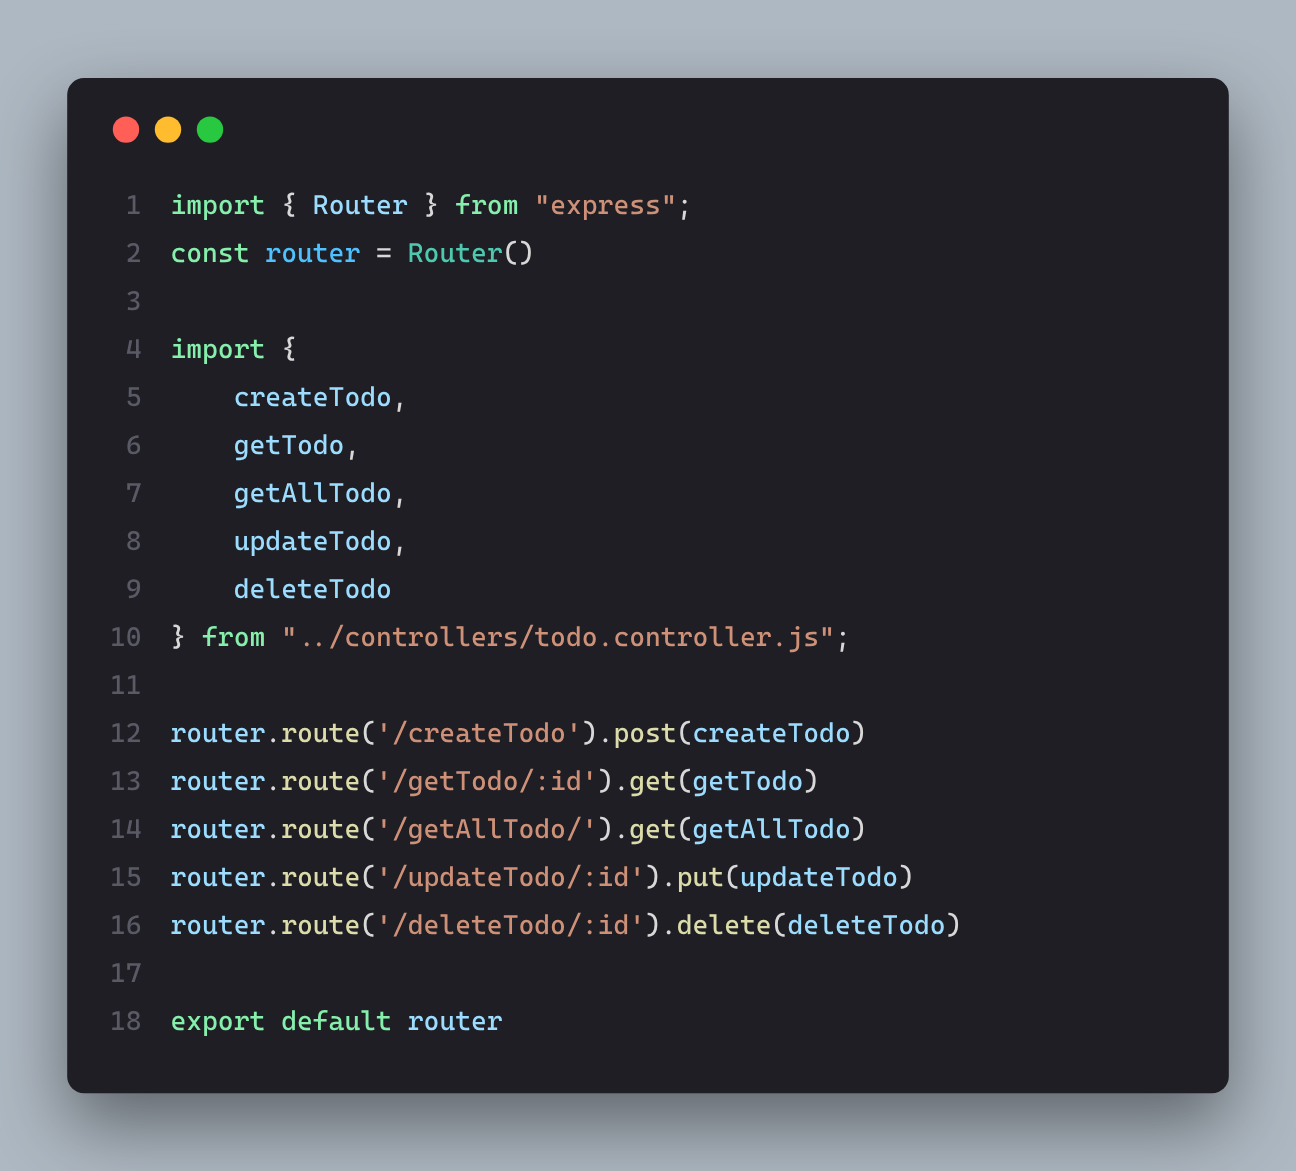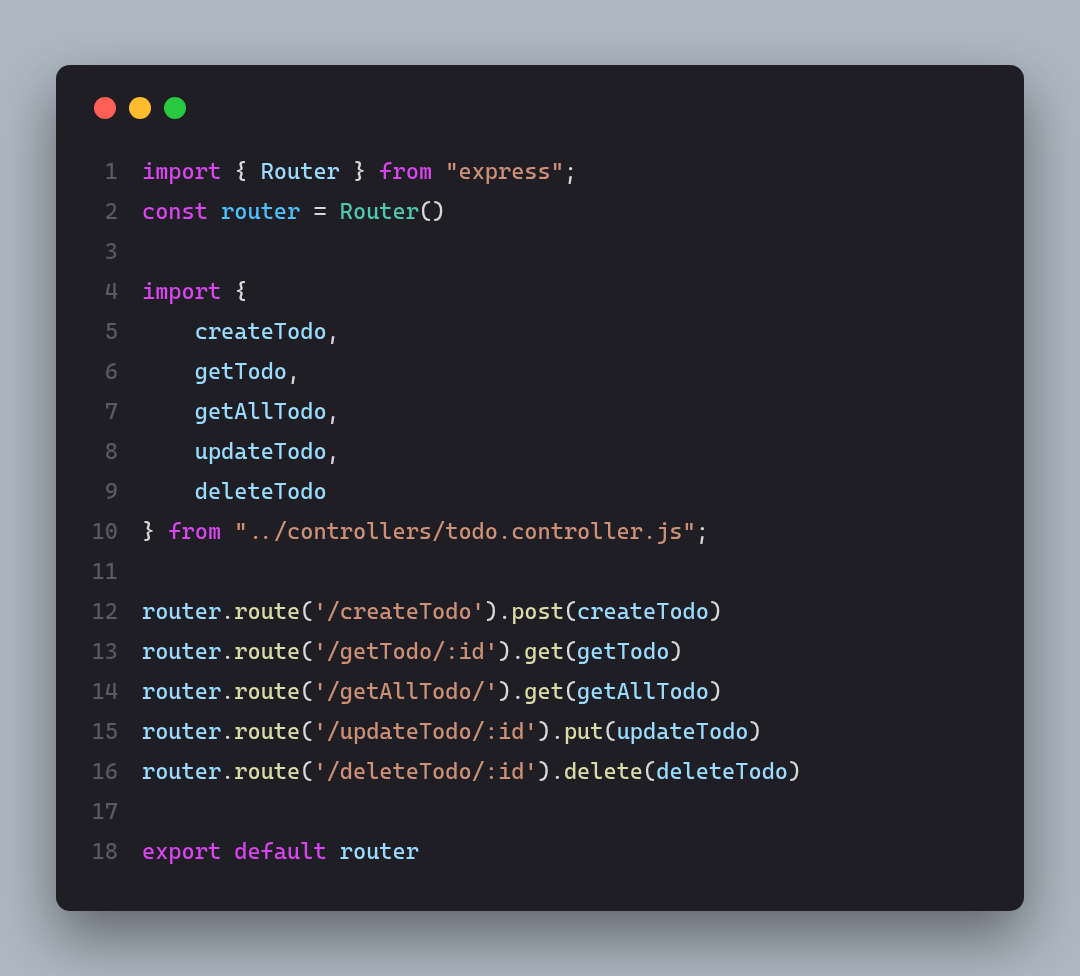--- a/index.html
+++ b/index.html
@@ -43,21 +43,21 @@
   .ln {
     width: 52px;
     text-align: right;
     color: #5a5a66;
     padding-right: 24px;
     user-select: none;
     flex-shrink: 0;
   }
   .tx { flex: 1; }
 
-  .kw  { color: #d946ef; }  
+  .kw  { color: #86efac; }  
   .id  { color: #9cdcfe; }  
   .tp  { color: #4ec9b0; }  
   .fn  { color: #dcdcaa; }  
   .str { color: #ce9178; }  
   .pn  { color: #d8d8d8; }  
   .cn  { color: #4fc1ff; }  
 </style>
 </head>
 <body>
 

